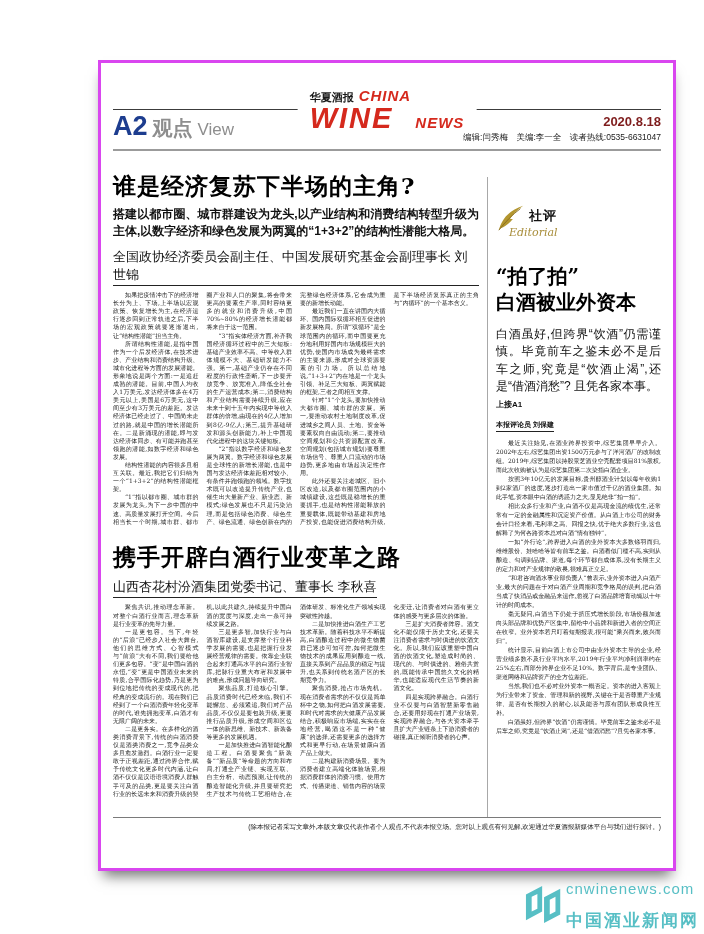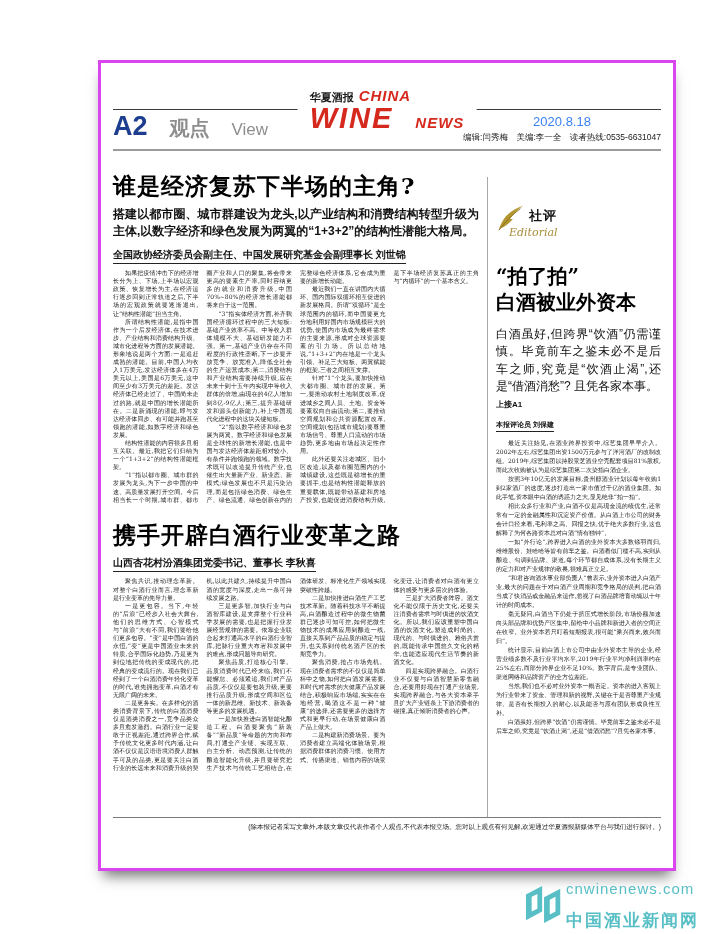--- a/index.html
+++ b/index.html
@@ -17,36 +17,36 @@
   
   .mast-row{position:relative;height:86px;}
   .mast-rule{position:absolute;left:0;right:0;top:46px;height:1px;background:#3c3c3c;}
   .masthead{position:absolute;left:50%;top:25px;transform:translateX(-50%);background:#fff;padding:0 12px;line-height:1;white-space:nowrap;}
   .mast-top{display:flex;align-items:flex-end;gap:5px;}
   .mast-cn{font-family:"DejaVu Serif","Liberation Serif",serif;font-weight:bold;font-size:11px;color:#1a1a1a;}
   .mast-china{color:#d5291d;font-weight:bold;font-style:italic;font-size:15px;letter-spacing:1px;}
   .mast-bottom{display:flex;align-items:baseline;gap:22px;margin-top:1px;}
   .mast-wine{color:#d5291d;font-weight:900;font-style:italic;font-size:29px;letter-spacing:2px;}
   .mast-news{color:#d5291d;font-weight:bold;font-style:italic;font-size:15px;letter-spacing:1px;}
-  .section-left{position:absolute;left:0;bottom:7px;display:flex;align-items:baseline;gap:22px;}
+  .section-left{position:absolute;left:0;bottom:7px;display:flex;align-items:baseline;gap:5px;}
   .section-code{color:#1d3d8f;font-size:27px;font-weight:bold;}
   .section-name{color:#8e8e8e;font-size:20px;font-weight:bold;}
   .section-en{color:#8e8e8e;font-size:17px;}
   .head-right{position:absolute;right:0;bottom:5px;text-align:right;}
-  .p-date{font-size:13px;font-weight:normal;color:#3b82f6;text-align:center;}
+  .p-date{font-size:13px;font-weight:bold;color:#7f1d1d;}
   .editor-info{font-size:8.5px;color:#222;margin-top:3px;}
   .header-divider{height:2px;background:#9b9b9b;}
   
   .main{display:flex;margin-top:22px;height:644px;justify-content:space-between;}
   .left-col{width:366px;flex:none;}
   .v-divider{width:1px;background:#a8a8a8;margin:4px 8px 0 8px;flex:none;}
   .sidebar{flex:1;min-width:0;padding-top:30px;display:flex;flex-direction:column;}
   .a-headline{font-family:"DejaVu Serif","Liberation Serif",serif;font-size:23px;font-weight:bold;color:#000;letter-spacing:1px;line-height:1.15;}
   .a-subhead{font-size:12px;font-weight:bold;color:#111;line-height:1.4;margin-top:7px;text-align:justify;}
-  .a-byline{display:inline-block;font-size:10px;font-weight:bold;color:#111;border-bottom:1px solid #222;margin-top:8px;padding-bottom:1px;}
+  .a-byline{display:inline-block;font-size:13px;font-weight:normal;color:#111;border-bottom:1px solid #222;margin-top:8px;padding-bottom:1px;}
   .a-body{margin-top:5px;font-family:"DejaVu Serif","Liberation Serif",serif;font-size:6px;line-height:1.35;color:#1c1c1c;text-align:justify;column-count:4;column-gap:8px;column-fill:auto;overflow:hidden;}
   .a-body p{margin:0;text-indent:2em;}
   #body1{height:240px;}
   #body2{height:198px;}
   .article2{margin-top:13px;}
   
   .badge{position:relative;height:40px;flex:none;}
   .badge-label{position:absolute;left:33px;top:4px;font-size:13px;font-weight:bold;color:#111;letter-spacing:1px;}
   .badge-en{position:absolute;left:13px;top:23px;font-family:"DejaVu Serif","Liberation Serif",serif;font-style:italic;color:#a88d3a;font-size:11px;}
   .ed-headline{font-family:"DejaVu Serif","Liberation Serif",serif;font-size:20px;font-weight:bold;line-height:1.3;margin-top:20px;color:#000;flex:none;}

